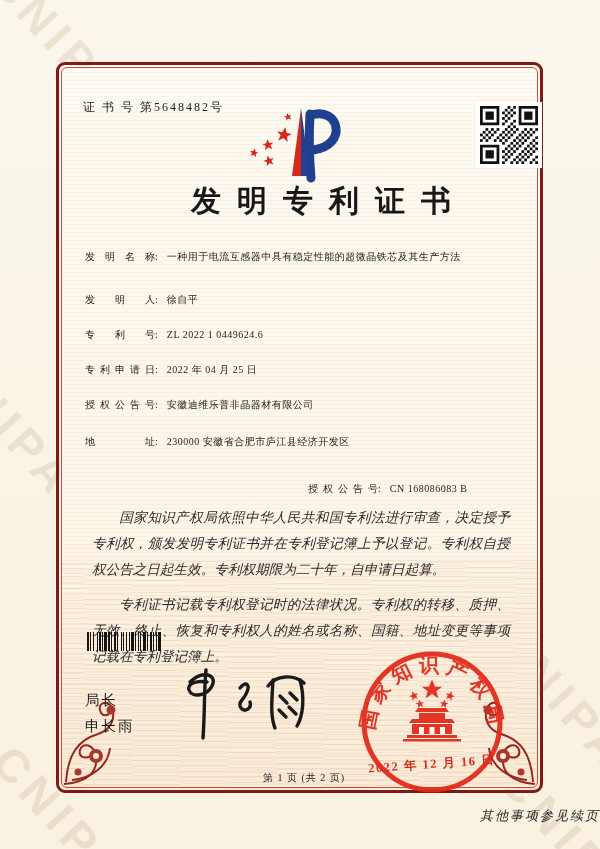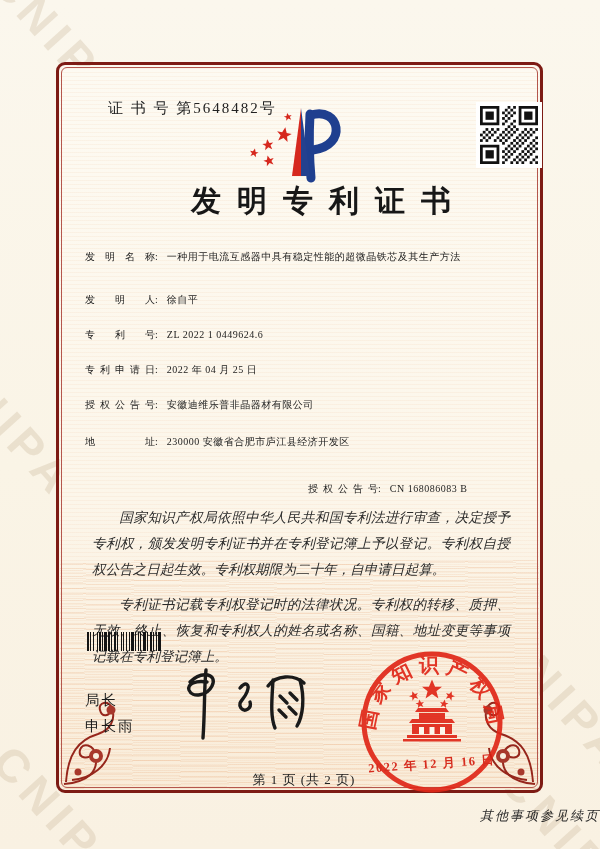--- a/index.html
+++ b/index.html
@@ -19,21 +19,21 @@
         repeating-linear-gradient(0deg,rgba(233,173,128,0.10) 0 1px,rgba(0,0,0,0) 1px 4px),
         linear-gradient(180deg,#fdfaf2 0%,#fcf6ea 60%,#f9ecd9 100%);
       border-radius:6px;}
   .paper-waves{position:absolute;left:60px;right:61px;top:560px;bottom:60px;z-index:1;
       background:
         repeating-linear-gradient(1.2deg,rgba(231,160,110,0.16) 0 1px,rgba(0,0,0,0) 1px 5px),
         repeating-linear-gradient(-1.2deg,rgba(231,160,110,0.14) 0 1px,rgba(0,0,0,0) 1px 6px);
       border-radius:6px;pointer-events:none;}
   .z{position:absolute;z-index:2;}
   
-  .cert-no{left:83px;top:99px;font-size:15px;letter-spacing:2px;color:#222;margin-left:25px;}
+  .cert-no{left:83px;top:99px;font-size:12px;letter-spacing:2px;color:#222;}
   .logo{left:238px;top:104px;}
   .title{left:0;right:0;top:181px;text-align:center;font-size:30px;font-weight:bold;color:#171717;
          letter-spacing:16px;text-indent:16px;margin:0;padding-left:42px;}
   .qr{left:476px;top:102px;background:#fff;padding:4px;}
   
   .field{left:85px;width:440px;font-size:10px;color:#1d1d1d;white-space:nowrap;}
   .flabel{display:inline-block;width:70px;text-align:justify;text-align-last:justify;}
   .fcolon{display:inline-block;margin-right:9px;}
   .fvalue{letter-spacing:0.5px;}
   .field2{left:308px;width:230px;}
@@ -41,21 +41,21 @@
   
   .body-text{left:84px;width:434px;top:497px;font-size:13.6px;line-height:1.93;color:#2a2a2a;
       font-style:italic;text-align:justify;}
   .body-text p{margin:8px;text-indent:2em;}
   
   .barcode{left:85px;top:632px;}
   .signer{left:85px;top:687px;font-family:"Liberation Sans",sans-serif;font-weight:normal;
       font-size:14.5px;color:#1c1c1c;line-height:26px;letter-spacing:2px;}
   .signature{left:176px;top:658px;}
   .seal{left:356px;top:646px;}
-  .page-num{left:8px;right:0;top:771px;text-align:center;font-size:13px;color:#222;letter-spacing:1px;}
+  .page-num{left:8px;right:0;top:771px;text-align:center;font-size:10px;color:#222;letter-spacing:1px;}
   .cont-note{left:0;right:0;top:807px;text-align:right;font-size:13px;color:#2a2a2a;
       font-style:italic;letter-spacing:2px;z-index:2;}
   .flourish{z-index:2;}
 </style>
 </head>
 <body>
 
 <div class="page">
 
   <span class="wm" style="left:58px;top:38px">CNIPA</span>

